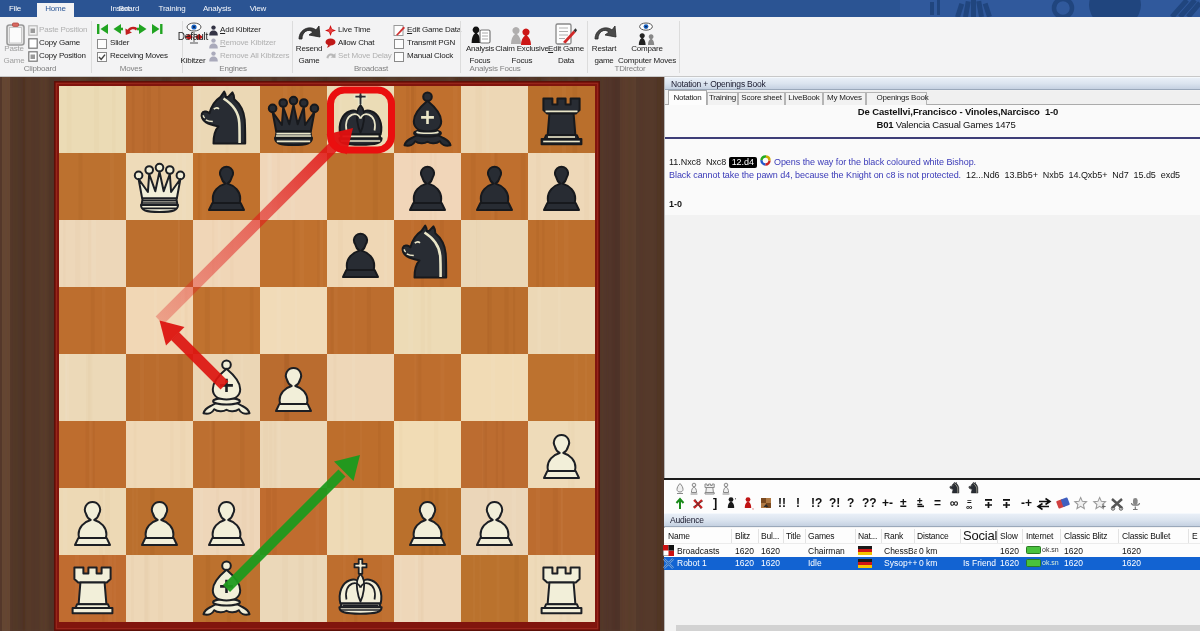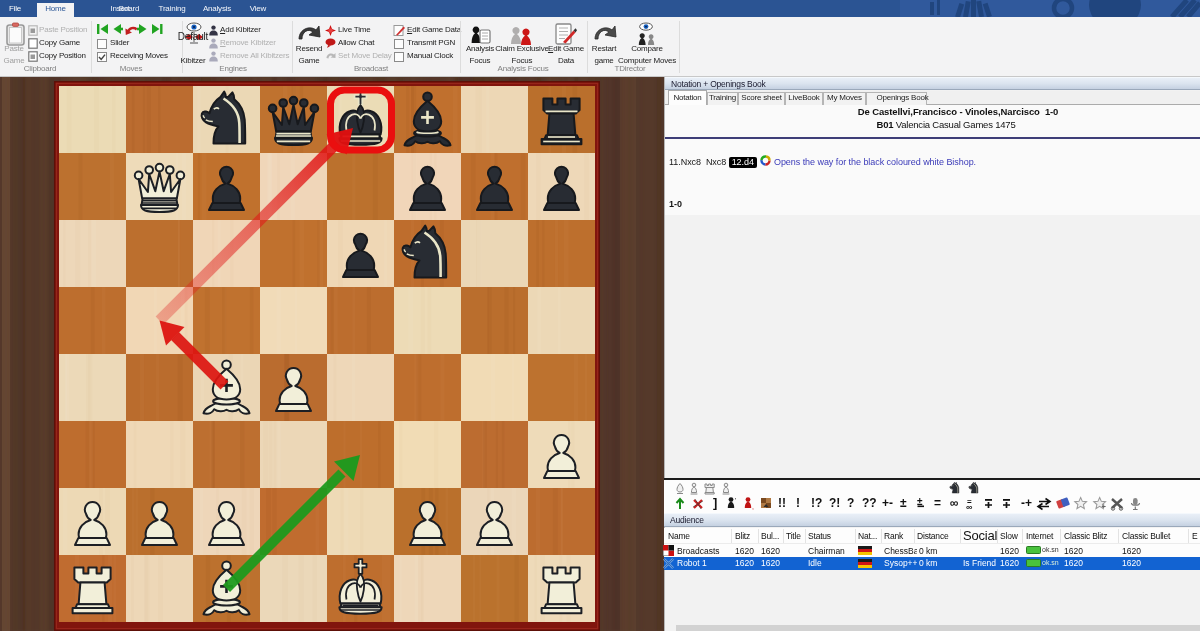--- a/index.html
+++ b/index.html
@@ -150,21 +150,21 @@
     <div style="position:absolute;top:44px;font-size:8px;color:#222;white-space:nowrap;line-height:10px;letter-spacing:-0.2px;left:522px;transform:translateX(-50%);">Claim Exclusive</div>
     <div style="position:absolute;top:56px;font-size:8px;color:#222;white-space:nowrap;line-height:10px;letter-spacing:-0.2px;left:522px;transform:translateX(-50%);">Focus</div>
     <svg width="24" height="25" viewBox="0 0 24 25" style="position:absolute;left:554px;top:22px">
       <rect x="2" y="2" width="15" height="20" rx="1.5" fill="#fdfdfd" stroke="#888" stroke-width="1.3"></rect>
       <path d="M5,6 h9 M5,9.5 h9 M5,13 h9 M5,16.5 h6" stroke="#b0b0b0" stroke-width="1"></path>
       <path d="M9,20 L19.5,8.5 L21.5,10.5 L11.5,21.5 Z" fill="#d02828"></path>
       <path d="M19.5,8.5 L21.6,6.3 L23,8.3 L21.5,10.5 Z" fill="#333"></path>
     </svg>
     <div style="position:absolute;top:44px;font-size:8px;color:#222;white-space:nowrap;line-height:10px;letter-spacing:-0.2px;left:566px;transform:translateX(-50%);"><u>E</u>dit Game</div>
     <div style="position:absolute;top:56px;font-size:8px;color:#222;white-space:nowrap;line-height:10px;letter-spacing:-0.2px;left:566px;transform:translateX(-50%);">Data</div>
-    <div style="position:absolute;top:64px;font-size:8px;color:#808080;white-space:nowrap;line-height:10px;letter-spacing:-0.2px;left:523px;transform:translateX(-50%);text-align:center;">Analysis Focus</div>
+    <div style="position:absolute;top:64px;font-size:8px;color:#808080;white-space:nowrap;line-height:10px;letter-spacing:-0.2px;left:495px;transform:translateX(-50%);text-align:center;">Analysis Focus</div>
     <div style="position:absolute;left:587px;top:21px;width:1px;height:52px;background:#dcdcdc;"></div>
     <svg width="26" height="22" viewBox="0 0 26 22" style="position:absolute;left:592px;top:23px">
       <path d="M3,16 C3,6 14,2 20,7 L23,3 L24,14 L13,12 L17,9 C12,5 6,9 6,16 Z" fill="#4a4a4a" stroke="#2a2a2a" stroke-width="0.8"></path>
     </svg>
     <div style="position:absolute;top:44px;font-size:8px;color:#222;white-space:nowrap;line-height:10px;letter-spacing:-0.2px;left:604px;transform:translateX(-50%);">Restart</div>
     <div style="position:absolute;top:56px;font-size:8px;color:#222;white-space:nowrap;line-height:10px;letter-spacing:-0.2px;left:604px;transform:translateX(-50%);">game</div>
     <svg width="24" height="24" viewBox="0 0 24 24" style="position:absolute;left:634px;top:22px">
       <ellipse cx="12" cy="4.6" rx="6.4" ry="3.6" fill="#fff" stroke="#555" stroke-width="1"></ellipse>
       <circle cx="12" cy="4.6" r="2.4" fill="#1560c0"></circle>
       <circle cx="12" cy="4.6" r="0.9" fill="#0a1a40"></circle>
@@ -693,20 +693,21 @@
     <div style="position:absolute;top:105.5px;font-size:9.5px;color:#111;white-space:nowrap;line-height:11.5px;letter-spacing:-0.2px;font-weight:bold;left:946px;transform:translateX(-50%);letter-spacing:-0.1px;padding-left:24px;">De Castellvi,Francisco - Vinoles,Narcisco&nbsp; 1-0</div>
     <div style="position:absolute;top:118.5px;font-size:9.5px;color:#111;white-space:nowrap;line-height:11.5px;letter-spacing:-0.2px;left:946px;transform:translateX(-50%);"><b>B01</b> Valencia Casual Games 1475</div>
     <div style="position:absolute;left:665px;top:138.5px;width:535px;height:76px;background:#fafafa;"></div>
     <div style="position:absolute;left:665px;top:136.5px;width:535px;height:2px;background:#3e3e78;"></div>
     <div id="mv2" style="position:absolute;left:669px;font-size:9px;letter-spacing:-0.05px;color:#141414;white-space:nowrap;top:155.1px;">11.Nxc8&nbsp; Nxc8 <span style="background:#000;color:#fff;padding:0 3px 1px;border-radius:2px;">12.d4</span><svg width="11" height="11" viewBox="0 0 11 11" style="display:inline-block;vertical-align:-1.5px;margin:0 3px 0 3px">
         <circle cx="5.5" cy="5.5" r="4" fill="none" stroke="#cc2222" stroke-width="2.4" stroke-dasharray="6.3 18.8"></circle>
         <circle cx="5.5" cy="5.5" r="4" fill="none" stroke="#2255cc" stroke-width="2.4" stroke-dasharray="0 6.3 6.3 12.5"></circle>
         <circle cx="5.5" cy="5.5" r="4" fill="none" stroke="#22aa22" stroke-width="2.4" stroke-dasharray="0 12.6 6.3 6.2"></circle>
         <circle cx="5.5" cy="5.5" r="4" fill="none" stroke="#ccaa00" stroke-width="2.4" stroke-dasharray="0 18.9 6.3 0"></circle>
       </svg><span style="color:#3a3ab8">Opens the way for the black coloured white Bishop.</span></div>
+    <div id="mv3" style="position:absolute;left:669px;font-size:9px;letter-spacing:-0.05px;color:#141414;white-space:nowrap;top:169.7px;"><span style="color:#3a3ab8">Black cannot take the pawn d4, because the Knight on c8 is not protected.</span>&nbsp; 12...Nd6&nbsp; 13.Bb5+&nbsp; Nxb5&nbsp; 14.Qxb5+&nbsp; Nd7&nbsp; 15.d5&nbsp; exd5</div>
     <div style="position:absolute;left:669px;font-size:9px;letter-spacing:-0.05px;color:#141414;white-space:nowrap;top:198.9px;font-weight:bold;">1-0</div>
     <div style="position:absolute;left:664px;top:478px;width:536px;height:2px;background:#1c1c1c;"></div>
     <div style="position:absolute;left:664px;top:480px;width:536px;height:33px;background:#fdfdfd;"></div>
     <svg width="60" height="13" viewBox="0 0 60 13" style="position:absolute;left:674px;top:482px">
       <g fill="#f0f0f0" stroke="#8a8a8a" stroke-width="1">
         <path d="M6,1.5 C4,3.5 3,5.5 3,7.5 C3,9 4.3,10 6,10 C7.7,10 9,9 9,7.5 C9,5.5 8,3.5 6,1.5 Z M3,11.5 H9"></path>
         <circle cx="20" cy="3" r="1.8"></circle>
         <path d="M17.4,10.5 C17.4,7.5 18.6,5.5 20,5 C21.4,5.5 22.6,7.5 22.6,10.5 Z M16.6,12 H23.4"></path>
         <path d="M31,2 h2 v1.5 h1.6 v-1.5 h2 v1.5 h1.6 v-1.5 h2 v3.5 h-9.2 Z M32.4,5.5 h6.4 l0.6,5 h-7.6 Z M31,10.5 h9.2 v1.5 h-9.2 Z"></path>
         <circle cx="52" cy="3" r="1.8"></circle>
@@ -782,21 +783,21 @@
       <rect x="459" y="3" width="4.6" height="7" rx="2.3" fill="#888"></rect>
       <path d="M457.5,8 c0,3 8,3 8,0 M461.3,11.5 v2.5 M459,14.5 h4.6" stroke="#777" stroke-width="1.2" fill="none"></path>
     </svg>
     <div style="position:absolute;left:664px;top:513px;width:536px;height:14px;background:linear-gradient(180deg,#e9eff7 0%,#dbe4ef 50%,#c5d1e1 100%);border-top:1px solid #f4f8fc;border-bottom:1px solid #9aa8ba;"></div>
     <div style="position:absolute;top:515px;font-size:8.5px;color:#1a1a2e;white-space:nowrap;line-height:10.5px;letter-spacing:-0.2px;left:670px;">Audience</div>
     <div style="position:absolute;left:664px;top:528px;width:536px;height:16px;background:#fdfdfd;border-bottom:1px solid #ececec;"></div>
     <div style="position:absolute;top:531px;font-size:8.5px;color:#111;white-space:nowrap;line-height:10.5px;letter-spacing:-0.2px;left:668px;">Name</div>
     <div style="position:absolute;top:531px;font-size:8.5px;color:#111;white-space:nowrap;line-height:10.5px;letter-spacing:-0.2px;left:735px;">Blitz</div>
     <div style="position:absolute;top:531px;font-size:8.5px;color:#111;white-space:nowrap;line-height:10.5px;letter-spacing:-0.2px;left:761px;">Bul...</div>
     <div style="position:absolute;top:531px;font-size:8.5px;color:#111;white-space:nowrap;line-height:10.5px;letter-spacing:-0.2px;left:786px;">Title</div>
-    <div style="position:absolute;top:531px;font-size:8.5px;color:#111;white-space:nowrap;line-height:10.5px;letter-spacing:-0.2px;left:808px;">Status</div>
+    <div style="position:absolute;top:531px;font-size:8.5px;color:#111;white-space:nowrap;line-height:10.5px;letter-spacing:-0.2px;left:808px;">Games</div>
     <div style="position:absolute;top:531px;font-size:8.5px;color:#111;white-space:nowrap;line-height:10.5px;letter-spacing:-0.2px;left:858px;">Nat...</div>
     <div style="position:absolute;top:531px;font-size:8.5px;color:#111;white-space:nowrap;line-height:10.5px;letter-spacing:-0.2px;left:884px;">Rank</div>
     <div style="position:absolute;top:531px;font-size:8.5px;color:#111;white-space:nowrap;line-height:10.5px;letter-spacing:-0.2px;left:917px;">Distance</div>
     <div style="position:absolute;top:531px;font-size:13px;color:#111;white-space:nowrap;line-height:10.5px;letter-spacing:-0.2px;left:963px;">Social</div>
     <div style="position:absolute;top:531px;font-size:8.5px;color:#111;white-space:nowrap;line-height:10.5px;letter-spacing:-0.2px;left:1000px;">Slow</div>
     <div style="position:absolute;top:531px;font-size:8.5px;color:#111;white-space:nowrap;line-height:10.5px;letter-spacing:-0.2px;left:1026px;">Internet</div>
     <div style="position:absolute;top:531px;font-size:8.5px;color:#111;white-space:nowrap;line-height:10.5px;letter-spacing:-0.2px;left:1064px;">Classic Blitz</div>
     <div style="position:absolute;top:531px;font-size:8.5px;color:#111;white-space:nowrap;line-height:10.5px;letter-spacing:-0.2px;left:1122px;">Classic Bullet</div>
     <div style="position:absolute;top:531px;font-size:8.5px;color:#111;white-space:nowrap;line-height:10.5px;letter-spacing:-0.2px;left:1192px;">E</div>
     <div style="position:absolute;left:731px;top:529px;width:1px;height:14px;background:#e3e3e3;"></div>

